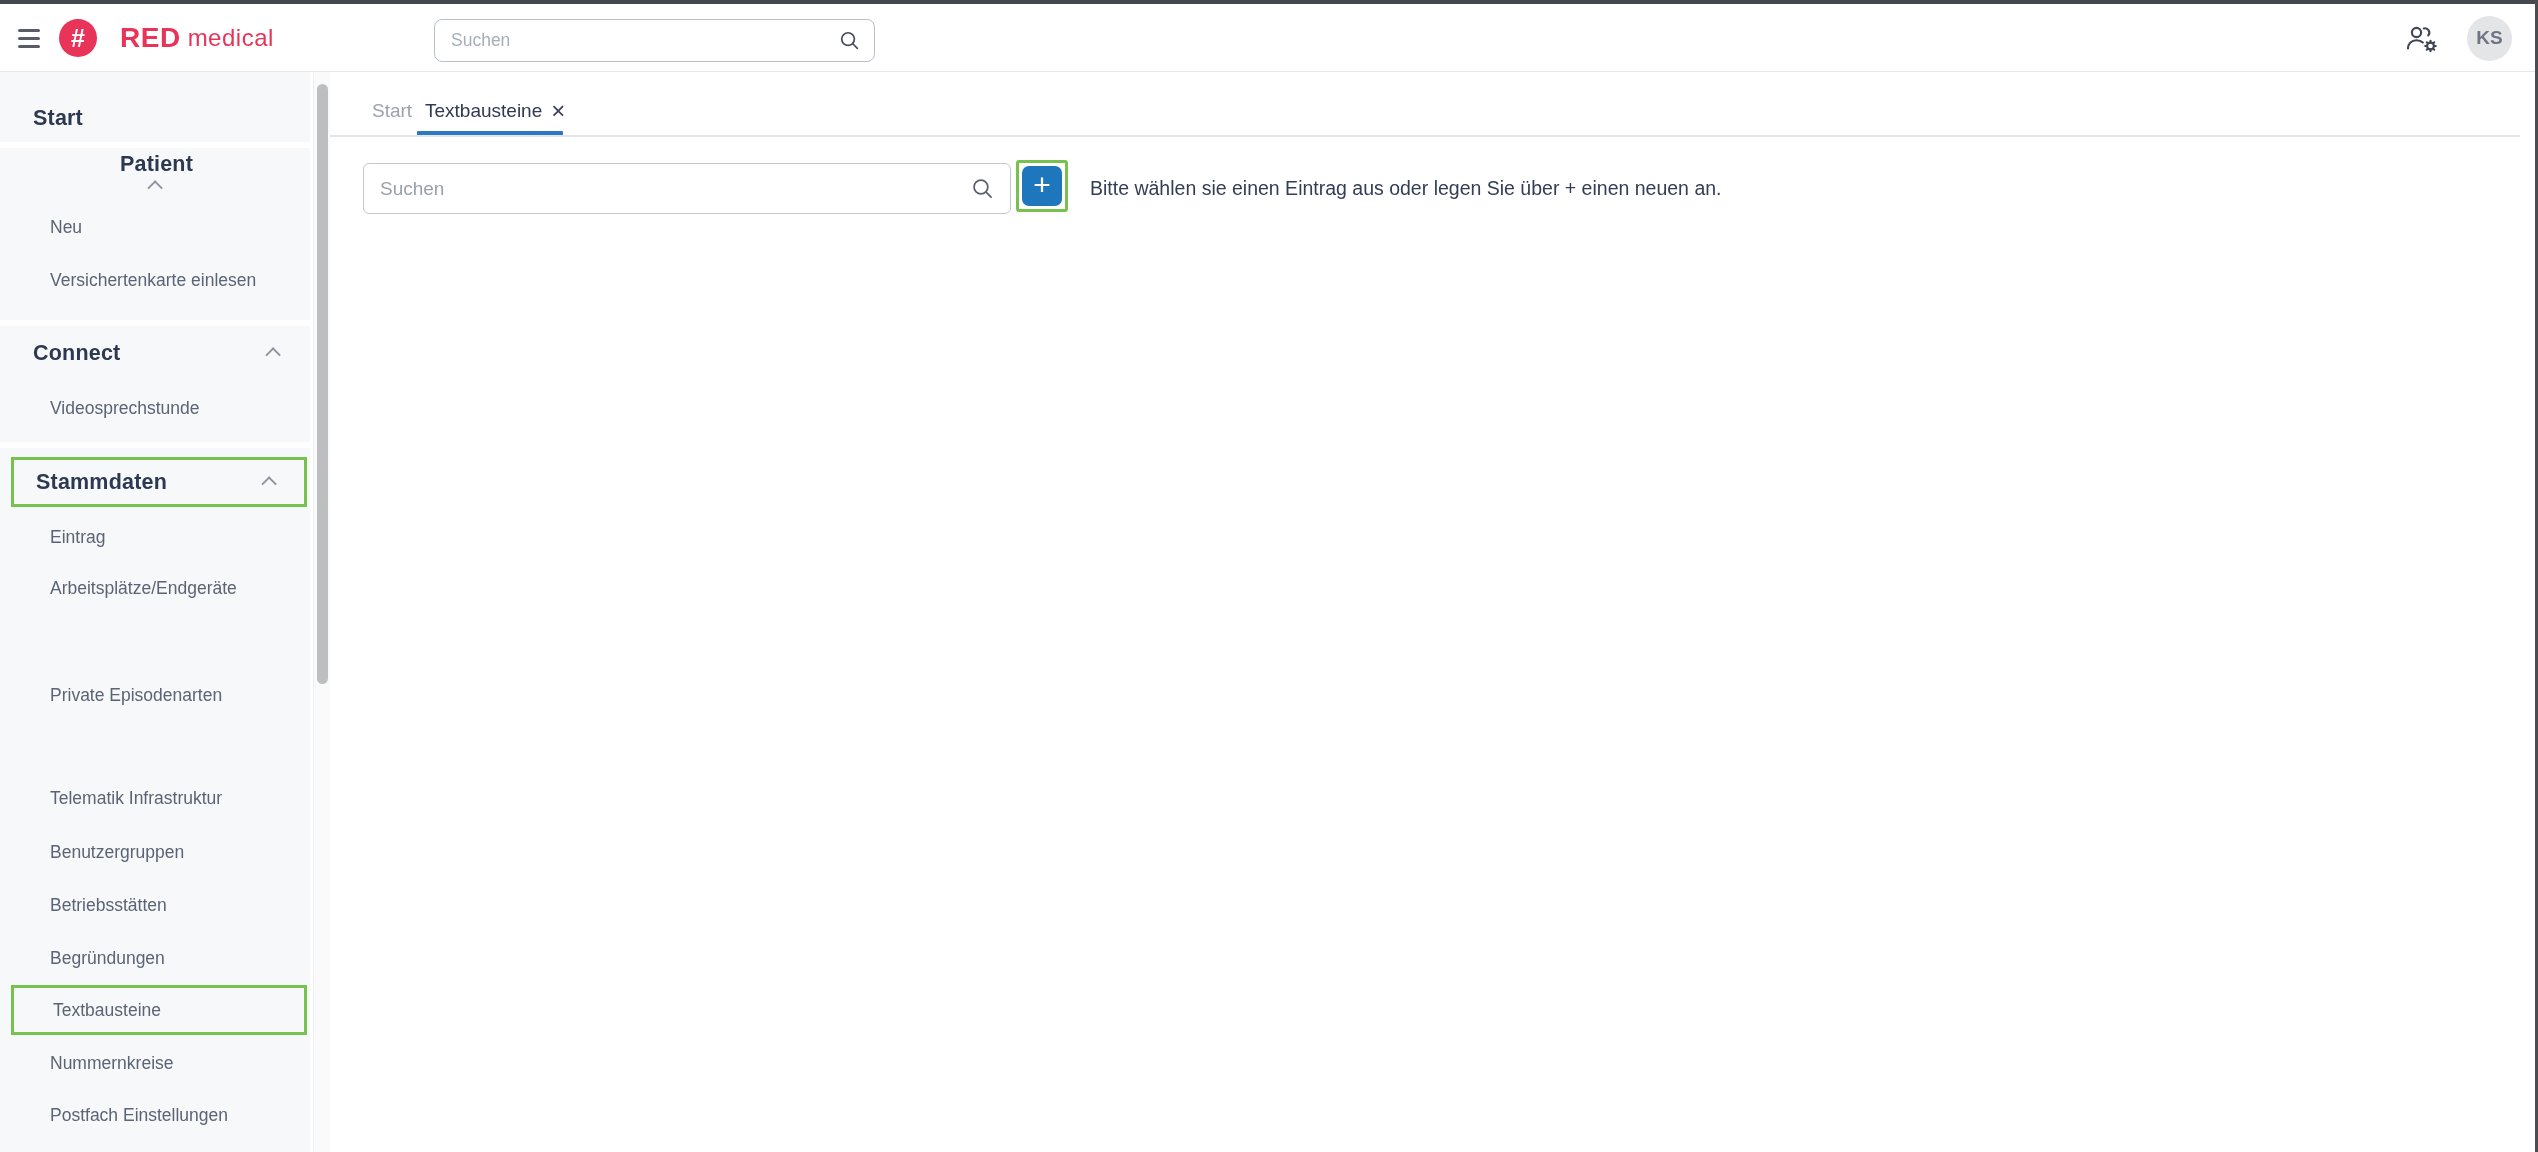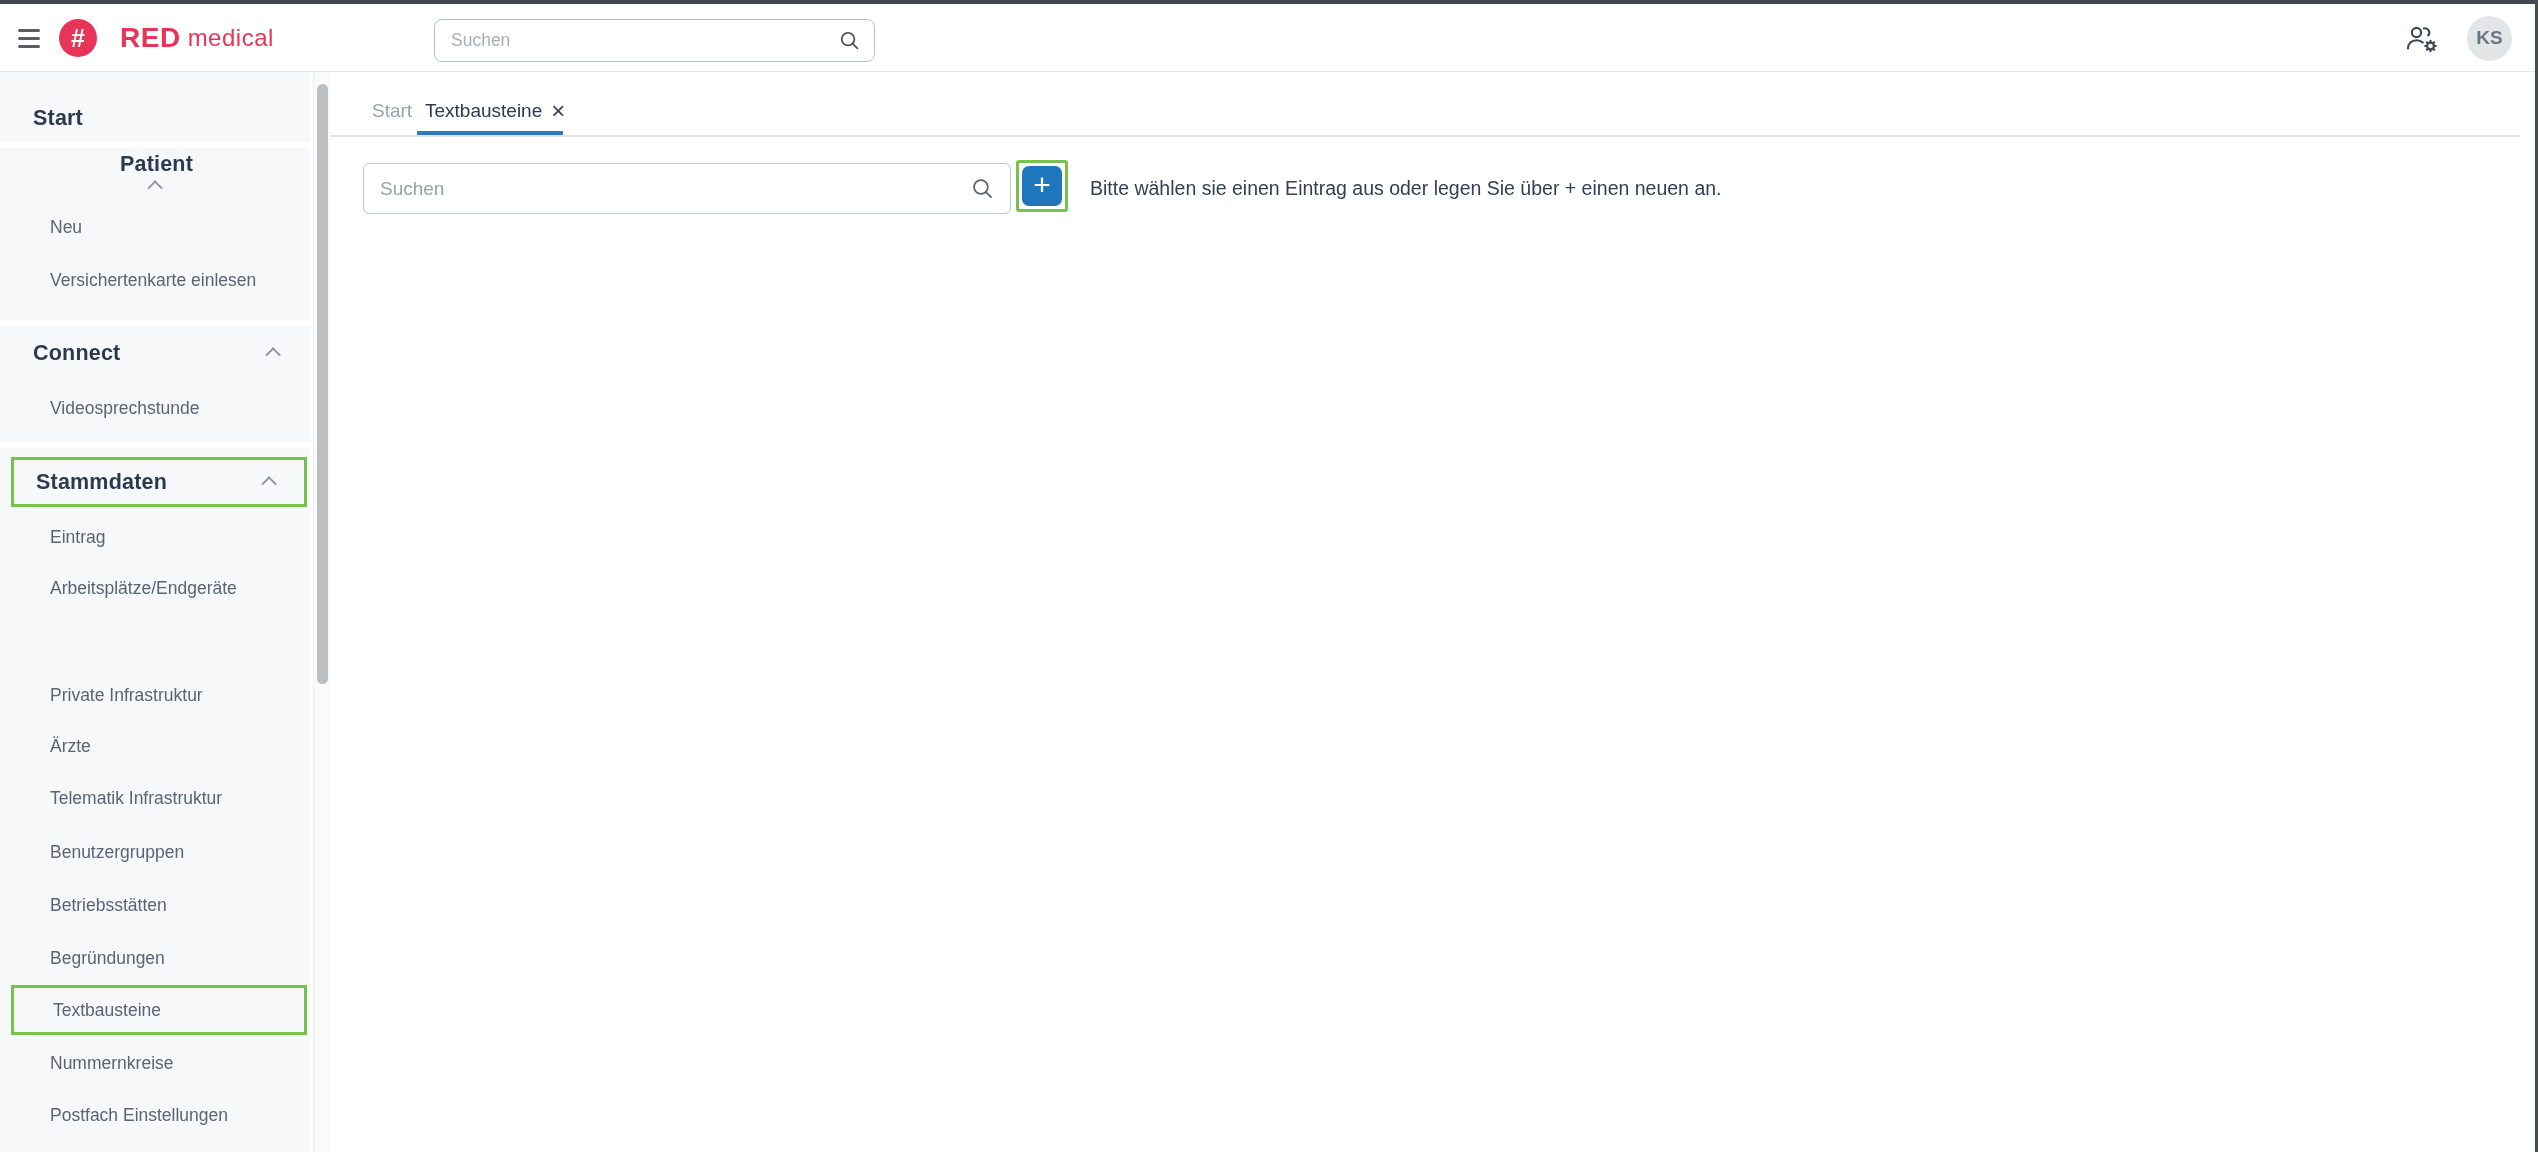--- a/index.html
+++ b/index.html
@@ -148,24 +148,21 @@
       <span>Stammdaten</span>
       <span class="chev-up"></span>
     </div>
     <div class="side-row side-item" style="top:445px;">
       <span>Eintrag</span>
     </div>
     <div class="side-row side-item" style="top:496px;">
       <span>Arbeitsplätze/Endgeräte</span>
     </div>
     <div class="side-row side-item" style="top:603px;">
-      <span>Private Infrastruktur</span>
-    </div>
-    <div class="side-row side-item" style="top:654px;">
-      <span>Ärzte</span>
+      <span>Private Episodenarten</span>
     </div>
     <div class="side-row side-item" style="top:706px;">
       <span>Telematik Infrastruktur</span>
     </div>
     <div class="side-row side-item" style="top:760px;">
       <span>Benutzergruppen</span>
     </div>
     <div class="side-row side-item" style="top:813px;">
       <span>Betriebsstätten</span>
     </div>

